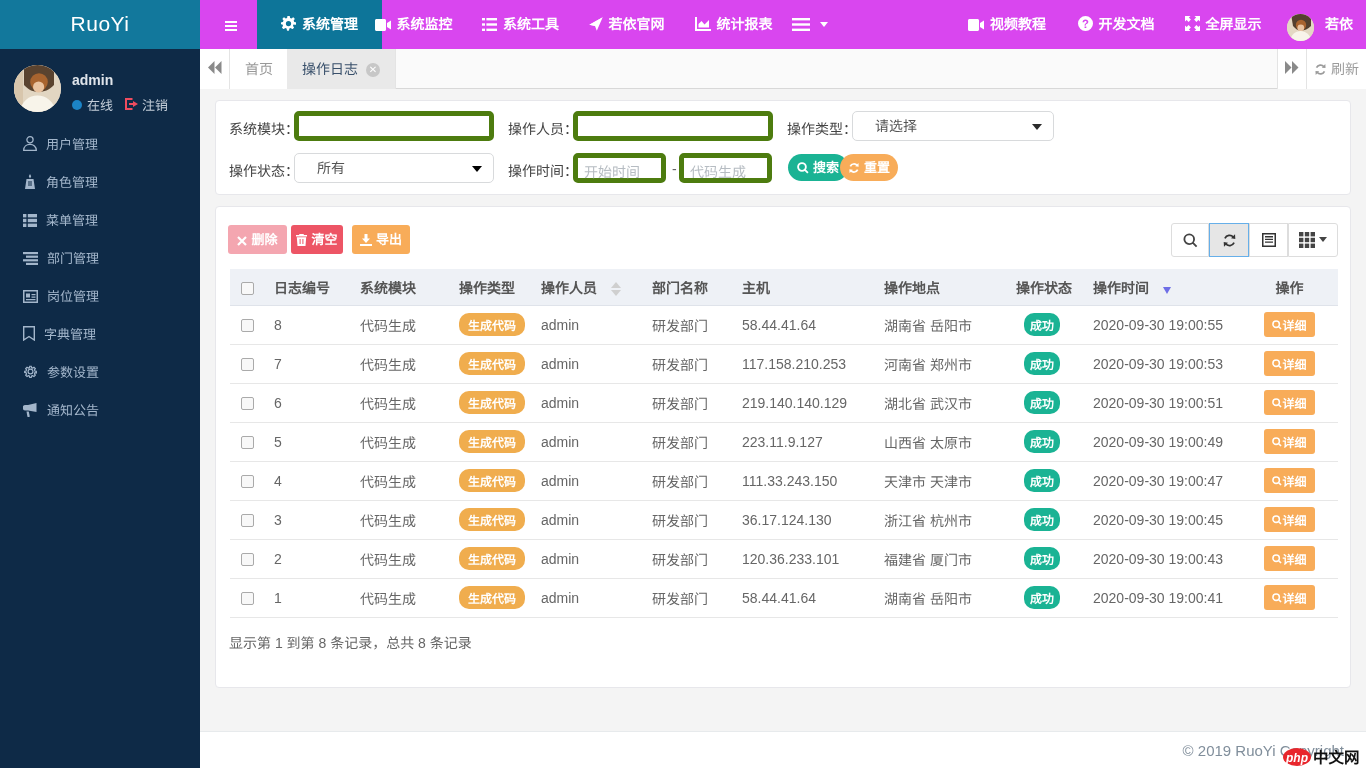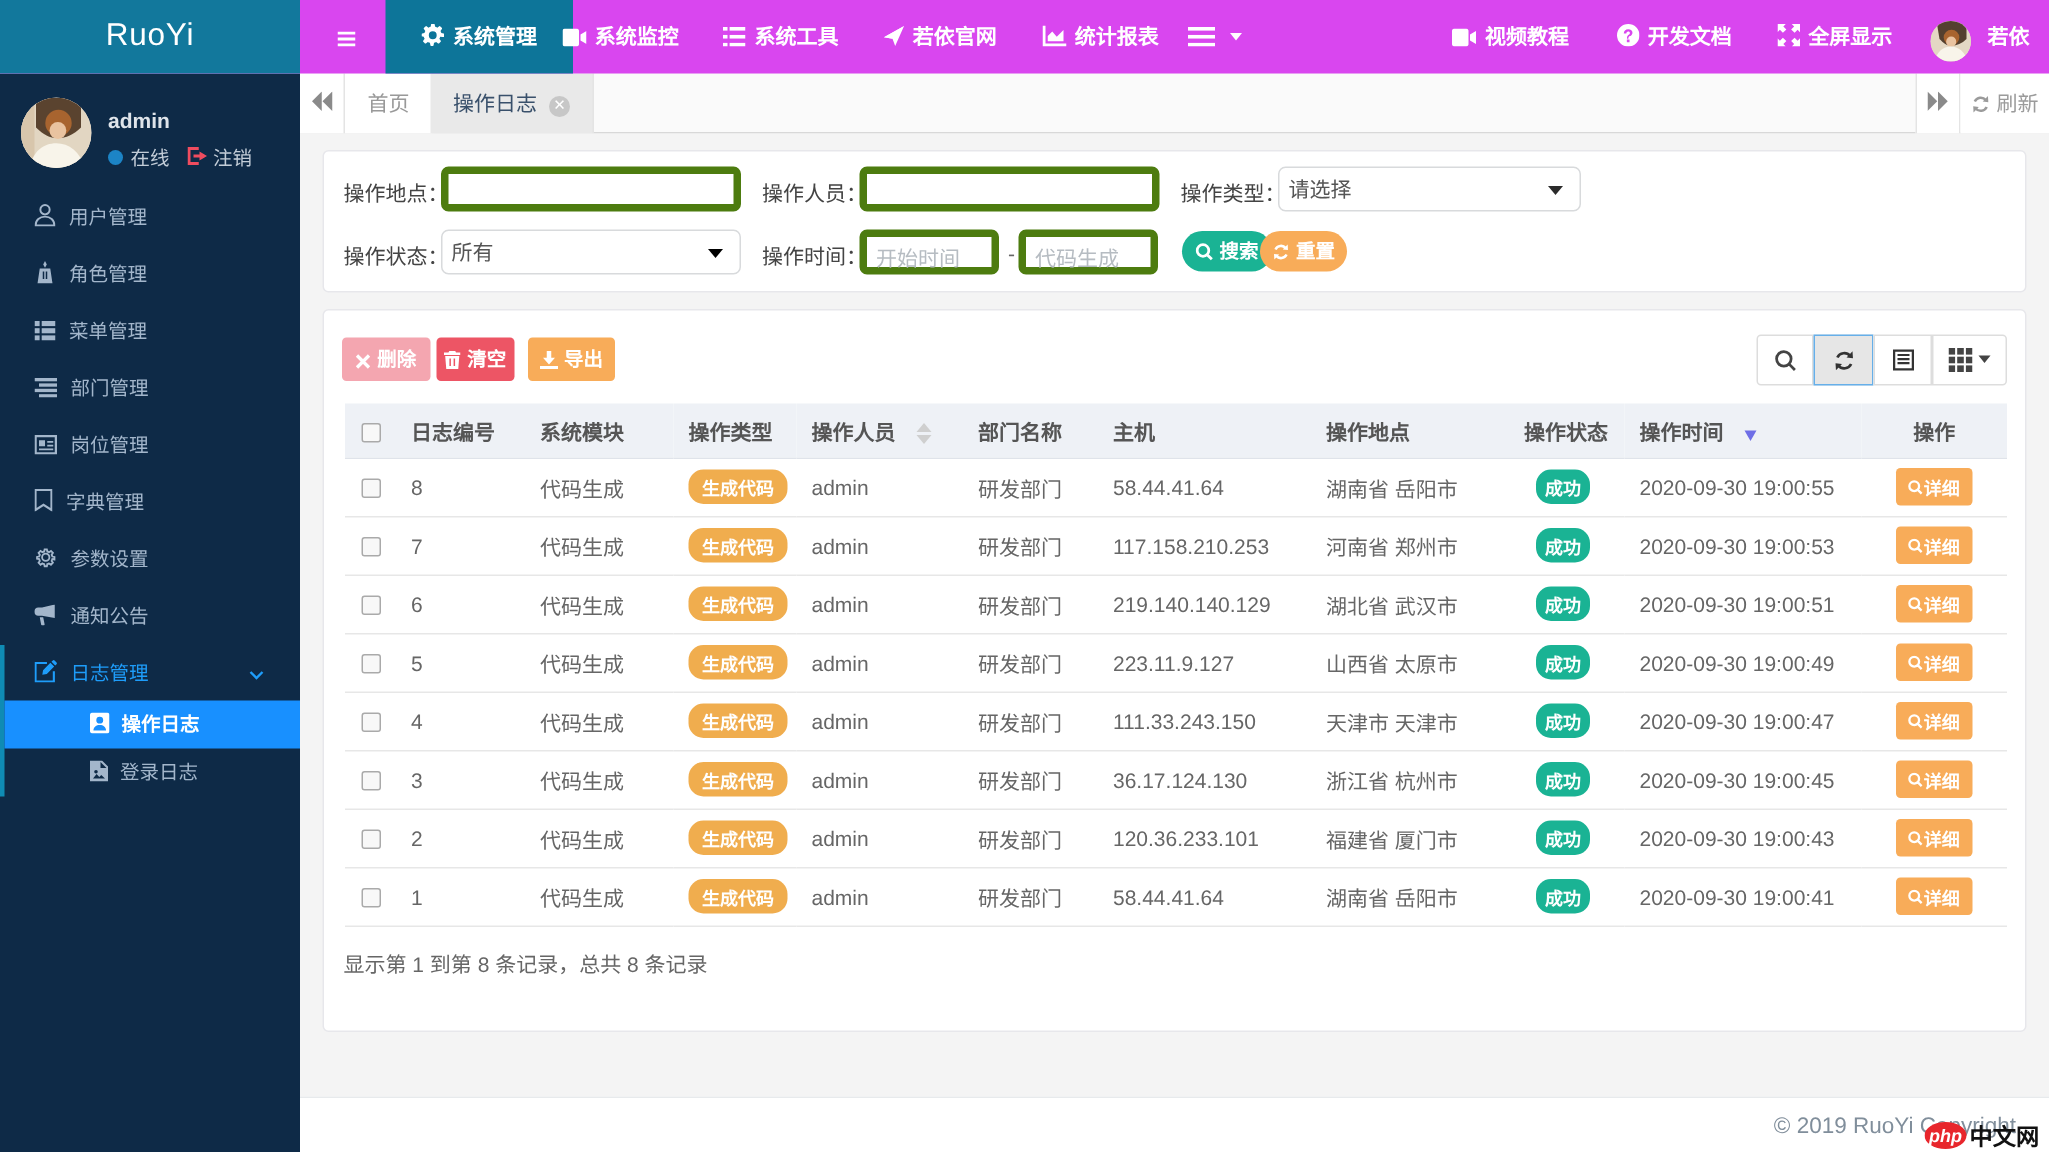--- a/index.html
+++ b/index.html
@@ -35,21 +35,21 @@
 .tab.on{background:#e9e9e9;color:#39506b;}
 .tab .x{display:inline-block;width:14px;height:14px;border-radius:50%;background:#c7c7c7;color:#fff;font-size:10px;line-height:14px;text-align:center;margin-left:8px;vertical-align:1px;}
 
 #content{position:absolute;left:200px;top:89px;width:1166px;height:642px;background:#f4f4f4;}
 .panel{position:absolute;background:#fff;border:1px solid #e7e7eb;border-radius:4px;}
 #fpanel{left:15px;top:11px;width:1136px;height:95px;}
 #tpanel{left:15px;top:117px;width:1136px;height:482px;}
 label.fl{position:absolute;color:#444;font-size:14px;}
 .inp{position:absolute;border:5px solid #4d7c0f;border-radius:5px;background:#fff;height:30px;}
 .inp.ph{color:#b6bcc2;line-height:28px;padding-left:6px;font-size:14px;}
-.sel{position:absolute;border:1px solid #d8dadc;border-radius:5px;background:#fff;height:30px;line-height:28px;padding-left:6px;color:#555;font-size:14px;}
+.sel{position:absolute;border:1px solid #d8dadc;border-radius:5px;background:#fff;height:30px;line-height:28px;padding-left:22px;color:#555;font-size:14px;}
 .sel .car{position:absolute;right:11px;top:12px;width:0;height:0;border-left:5px solid transparent;border-right:5px solid transparent;border-top:6px solid #2b2b2b;}
 .btn{position:absolute;color:#fff;font-size:13px;text-align:center;border-radius:3px;font-weight:bold;}
 .btn svg{vertical-align:-2px;margin-right:4px;}
 .pill{border-radius:15px;}
 
 #tbl{position:absolute;left:14px;top:62px;width:1108px;border-collapse:collapse;table-layout:fixed;}
 #tbl th{background:#eef1f6;color:#555;font-size:14px;font-weight:bold;text-align:left;height:36px;padding:0 0 0 10px;border-bottom:1px solid #dfe3ea;}
 #tbl td{height:39px;padding:0 0 0 10px;border-bottom:1px solid #e7e7e7;color:#666;font-size:14px;background:#fff;}
 #tbl td:last-child,#tbl th:last-child{padding-left:16px;}
 .badge-o{display:inline-block;background:#f0ad4e;color:#fff;font-size:12px;font-weight:bold;padding:3px 9px;border-radius:10px;}
@@ -188,38 +188,20 @@
     <div class="mitem"><svg width="12" height="15" viewBox="0 0 12 15">
           <path fill="none" stroke="#a3b6cb" stroke-width="1.4" d="M.7.7h10.6v13.3L6 10.5.7 14z"></path>
         </svg>字典管理</div>
     <div class="mitem"><svg width="15" height="15" viewBox="0 0 16 16">
           <path fill="none" stroke="#a3b6cb" stroke-width="1.3" d="M8 5.4a2.6 2.6 0 1 1 0 5.2 2.6 2.6 0 0 1 0-5.2zm6.2 4.2l-1.5-.3a4.9 4.9 0 0 1-.5 1.3l.9 1.3-1.4 1.4-1.3-.9c-.4.2-.8.4-1.3.5l-.3 1.5H7.2l-.3-1.5a4.9 4.9 0 0 1-1.3-.5l-1.3.9-1.4-1.4.9-1.3a4.9 4.9 0 0 1-.5-1.3l-1.5-.3V7.8l1.5-.3c.1-.5.3-.9.5-1.3l-.9-1.3 1.4-1.4 1.3.9c.4-.2.8-.4 1.3-.5l.3-1.5h1.6l.3 1.5c.5.1.9.3 1.3.5l1.3-.9 1.4 1.4-.9 1.3c.2.4.4.8.5 1.3l1.5.3z"></path>
         </svg>参数设置</div>
     <div class="mitem"><svg width="15" height="14" viewBox="0 0 15 14">
           <path fill="#a3b6cb" d="M13.5 0v9L5 7.5H2.5A2.5 2.5 0 0 1 2.5 2H5L13.5 0zM15 3.2a2.3 2.3 0 0 1 0 4.1zM3.5 8.5h2.3l.9 4.5a.8.8 0 0 1-.8 1H5.2a.8.8 0 0 1-.8-.6z"></path>
         </svg>通知公告</div>
   </div>
-  <div style="position:absolute;left:0;top:381px;width:200px;">
-    <div class="subwrap">
-      <div class="mitem act" style="height:37px;line-height:37px;padding-left:20px;"><svg width="15" height="15" viewBox="0 0 15 15">
-            <path fill="none" stroke="#1e9dfa" stroke-width="1.4" d="M12.9 7.5v6.8H.7V2h7.6"></path>
-            <path fill="#1e9dfa" d="M13.4.3l1.3 1.3a.9.9 0 0 1 0 1.2l-.9.9-2.5-2.5.9-.9a.9.9 0 0 1 1.2 0zM10.6 1.9l2.5 2.5-4.9 4.9-3 .6.5-3.1z"></path>
-          </svg>日志管理<span class="chev"><svg width="10" height="7" viewBox="0 0 10 7">
-              <path fill="none" stroke="#1e9dfa" stroke-width="1.6" d="M1 1l4 4 4-4"></path>
-            </svg></span></div>
-      <div class="sitem on"><svg width="13" height="14" viewBox="0 0 13 14">
-            <path fill="#fff" d="M0 1.5C0 .7.7 0 1.5 0h10c.8 0 1.5.7 1.5 1.5v11c0 .8-.7 1.5-1.5 1.5h-10C.7 14 0 13.3 0 12.5zM6.5 2.8A2.3 2.3 0 1 0 6.5 7.4 2.3 2.3 0 0 0 6.5 2.8zM2.3 12c0-2.4 1.9-3.7 4.2-3.7s4.2 1.3 4.2 3.7z" fill-rule="evenodd"></path>
-          </svg>操作日志</div>
-      <div class="sitem"><svg width="12" height="14" viewBox="0 0 12 14">
-            <path fill="#a3b6cb" d="M0 0h8l4 4v10H0zm7 1v4h4z"></path>
-            <circle cx="4" cy="7.5" r="1.2" fill="#0e2a47"></circle>
-            <path d="M2 12l2.4-3 1.8 2 1.3-1.3L10 12z" fill="#0e2a47"></path>
-          </svg>登录日志</div>
-    </div>
-  </div>
 </div>
 <div id="tabbar">
   <div class="tbtn" style="left:0;width:30px;"><svg width="14" height="13" viewBox="0 0 14 13">
         <g fill="#8a8a8a">
           <path d="M6.5 0v13L0 6.5z"></path>
           <path d="M13.5 0v13L7 6.5z"></path>
         </g>
       </svg></div>
   <div class="tab" style="left:30px;">首页</div>
   <div class="tab on" style="left:87px;">操作日志<span class="x">✕</span></div>
@@ -233,21 +215,21 @@
         <g fill="none" stroke="#9b9b9b" stroke-width="2.1">
           <path d="M3.11 5.72A5.4 5.4 0 0 1 12.14 4.53"></path>
           <path d="M12.89 10.28A5.4 5.4 0 0 1 3.86 11.47"></path>
         </g>
         <path fill="#9b9b9b" d="M13.9 1.3l.3 5-4.6-.6z"></path>
         <path fill="#9b9b9b" d="M2.1 14.7l-.3-5 4.6.6z"></path>
       </svg>刷新</div>
 </div>
 <div id="content">
   <div class="panel" id="fpanel">
-    <label class="fl" style="left:13px;top:17px;">操作地点：</label>
+    <label class="fl" style="left:13px;top:17px;">系统模块：</label>
     <div class="inp" style="left:78px;top:10px;width:200px;"></div>
     <label class="fl" style="left:292px;top:17px;">操作人员：</label>
     <div class="inp" style="left:357px;top:10px;width:200px;"></div>
     <label class="fl" style="left:571px;top:17px;">操作类型：</label>
     <div class="sel" style="left:636px;top:10px;width:202px;">请选择<span class="car"></span></div>
     <label class="fl" style="left:13px;top:59px;">操作状态：</label>
     <div class="sel" style="left:78px;top:52px;width:200px;">所有<span class="car" style="border-top-color:#000;"></span></div>
     <label class="fl" style="left:292px;top:59px;">操作时间：</label>
     <div class="inp ph" style="left:357px;top:52px;width:93px;">开始时间</div>
     <div style="position:absolute;left:456px;top:60px;color:#666;">-</div>

